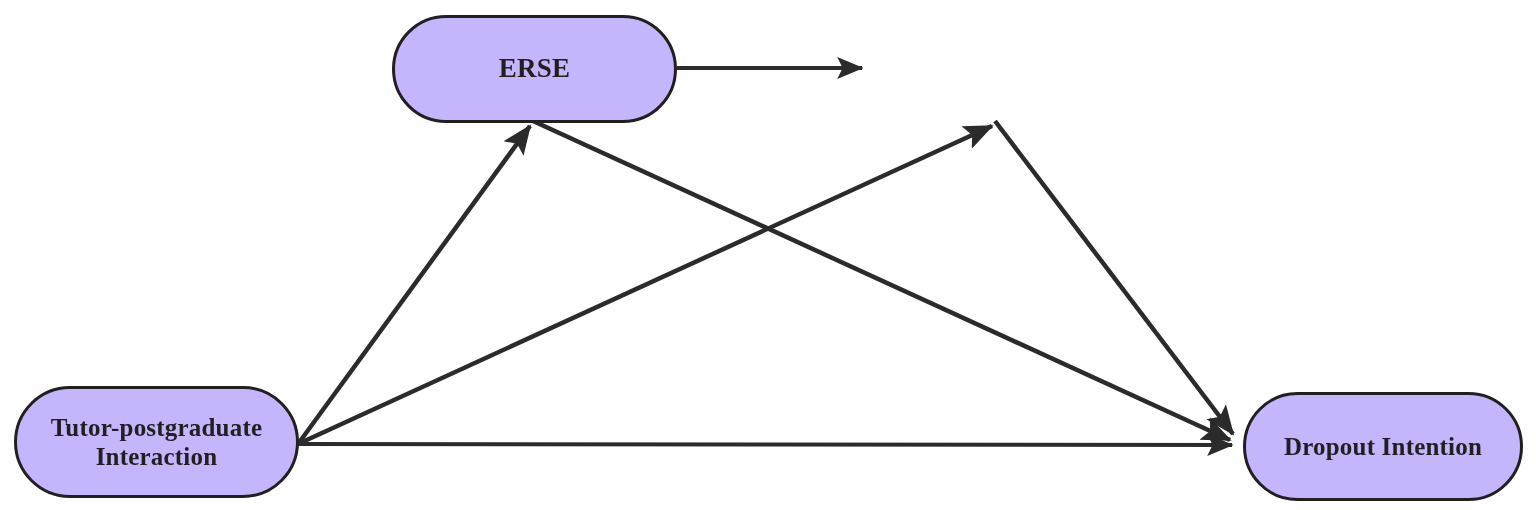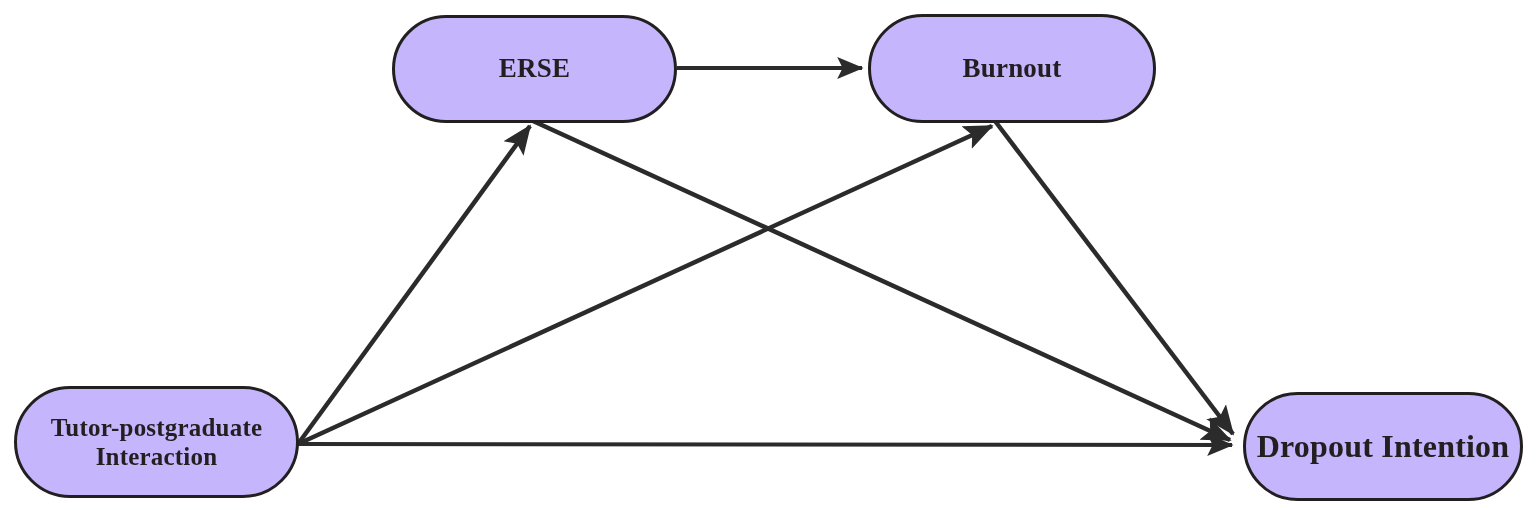--- a/index.html
+++ b/index.html
@@ -54,21 +54,21 @@
     left: 868px;  top: 14px;  width: 288px;  height: 109px;
   }
   #node-burnout .node-label { font-size: 27px; }
   #node-tutor {
     left: 14px;   top: 386px; width: 285px; height: 112px; align-items: center;
   }
   #node-tutor .node-label { font-size: 25px; }
   #node-dropout {
     left: 1243px; top: 392px; width: 280px; height: 109px;
   }
-  #node-dropout .node-label { font-size: 32px; }
+  #node-dropout .node-label { font-size: 25px; }
 </style>
 </head>
 <body>
 
 <div id="diagram-root">
 
   <svg id="edge-layer" viewBox="0 0 1536 510" width="1536" height="510" xmlns="http://www.w3.org/2000/svg">
     <defs>
       <marker id="arrowhead" markerWidth="7" markerHeight="7" refX="6.2" refY="3.1" orient="auto" markerUnits="strokeWidth">
         <path d="M 0 0.35 L 6.6 3.1 L 0 5.85 L 1.35 3.1 Z" fill="#2b2b2b"></path>
@@ -85,23 +85,20 @@
 
     <line x1="533" y1="121" x2="1230" y2="440" stroke="#2b2b2b" stroke-width="4.5" marker-end="url(#arrowhead)"></line>
 
     <line x1="995" y1="121" x2="1233" y2="434" stroke="#2b2b2b" stroke-width="4.5" marker-end="url(#arrowhead)"></line>
   </svg>
 
   <div class="node" id="node-erse">
     <span class="node-label">ERSE</span>
   </div>
 
-  <div class="node" id="node-burnout">
-    <span class="node-label">Burnout</span>
-  </div>
 
   <div class="node" id="node-tutor">
     <span class="node-label">Tutor-postgraduate
 Interaction</span>
   </div>
 
   <div class="node" id="node-dropout">
     <span class="node-label">Dropout Intention</span>
   </div>
 

